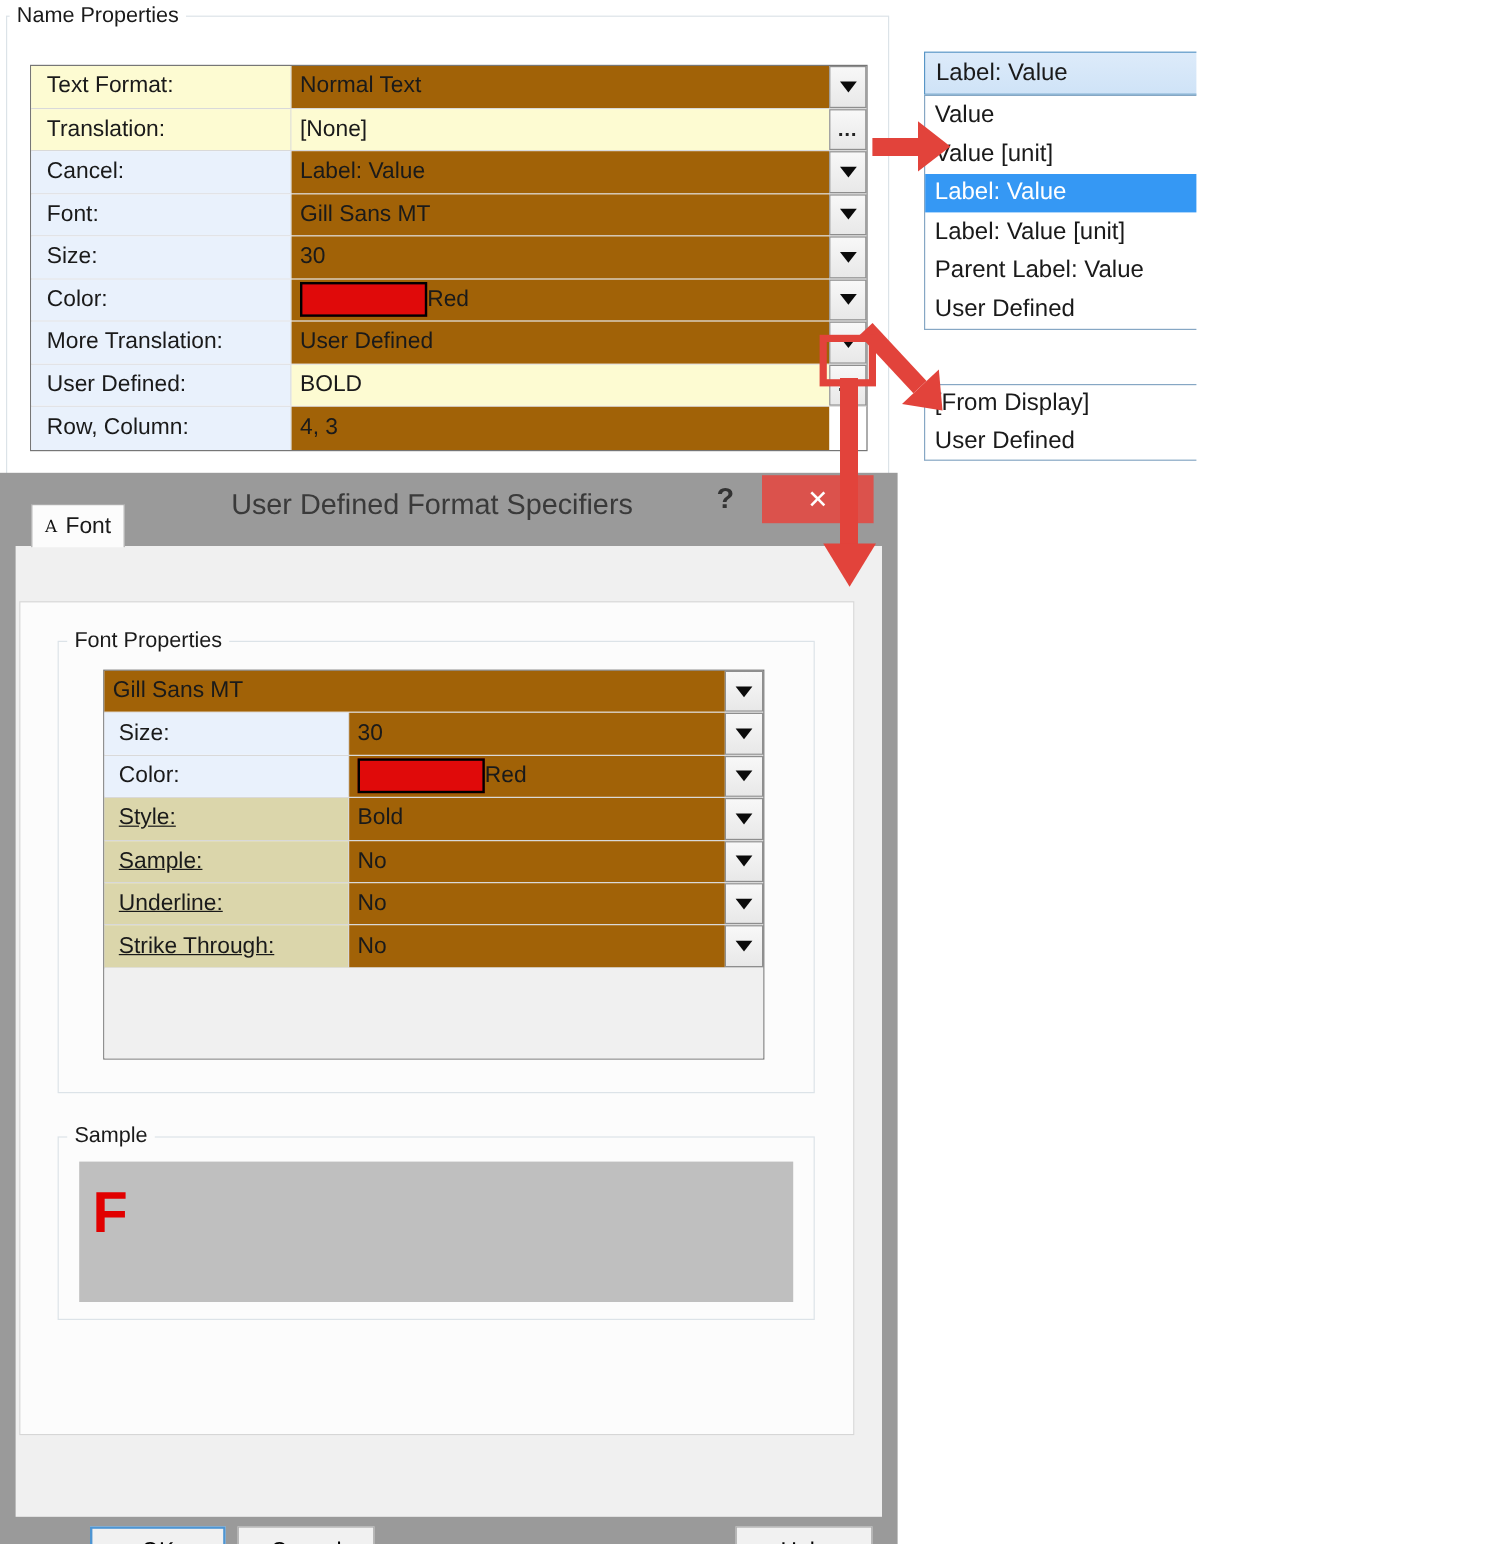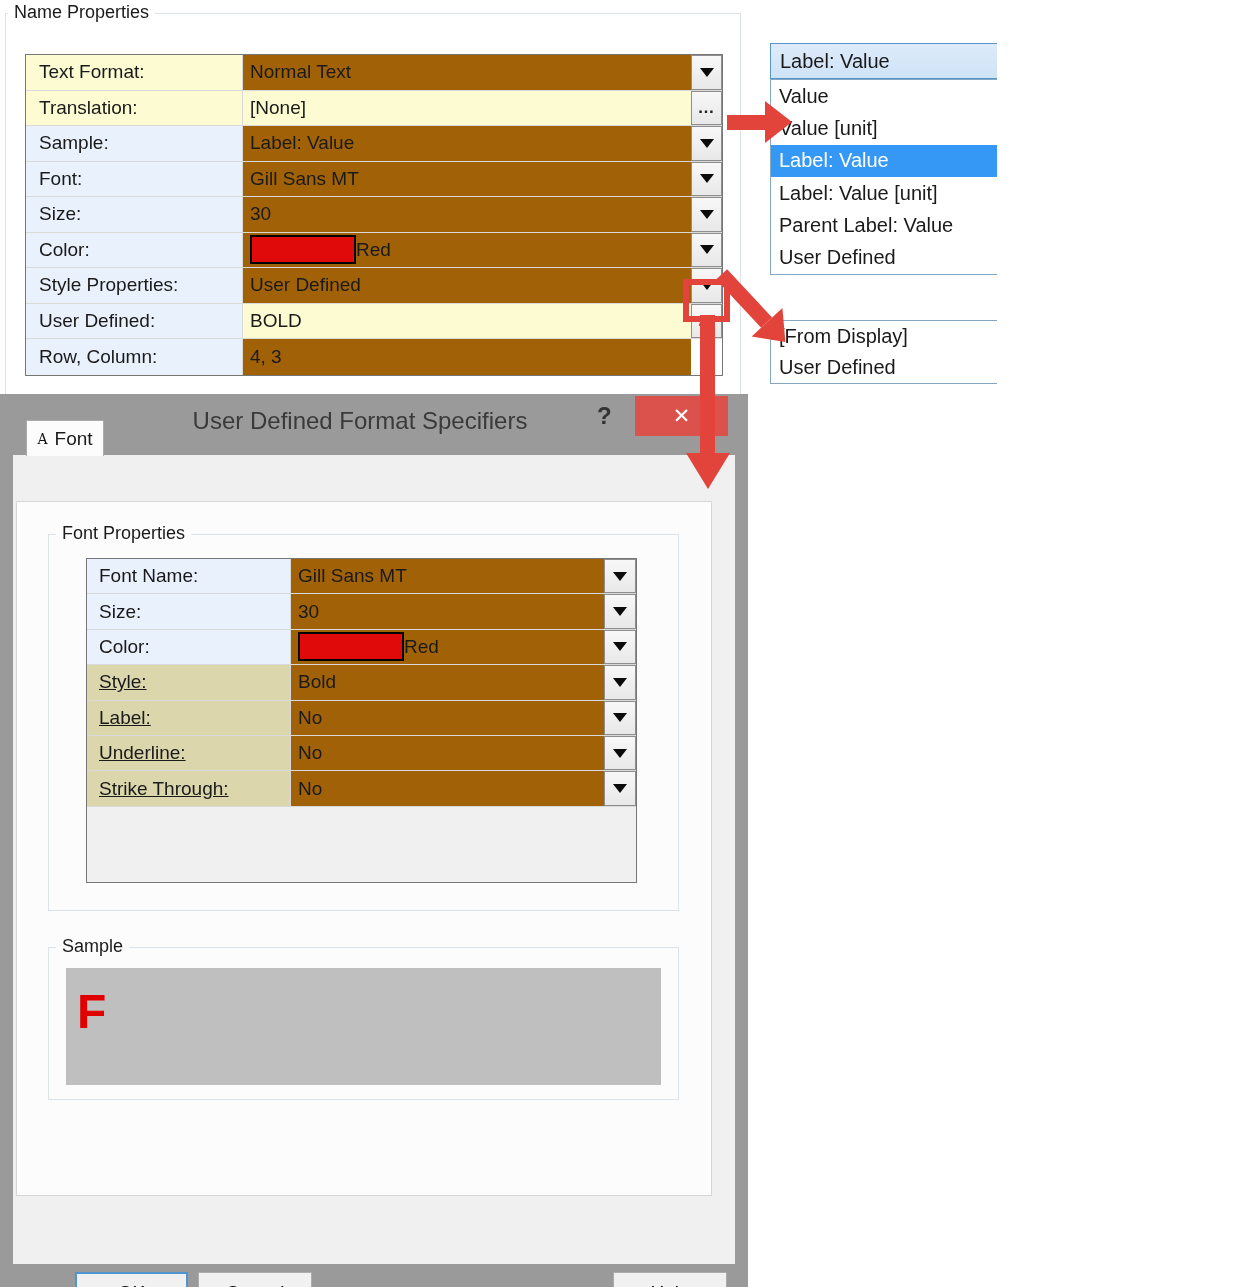--- a/index.html
+++ b/index.html
@@ -121,21 +121,21 @@
       <div class="grow">
         <div class="glbl y">Translation:</div>
         <div class="gval y">[None]</div>
         <div class="gbtnc">
             <button class="gridbtn">
               <span class="dots">…</span>
             </button>
           </div>
       </div>
       <div class="grow">
-        <div class="glbl b">Sample:</div>
+        <div class="glbl b">Cancel:</div>
         <div class="gval w">Label: Value</div>
         <div class="gbtnc">
             <button class="gridbtn">
               <span class="tri"></span>
             </button>
           </div>
       </div>
       <div class="grow">
         <div class="glbl b">Font:</div>
         <div class="gval w">Gill Sans MT</div>
@@ -160,21 +160,21 @@
           <span class="swatch"></span>
           <span>Red</span>
         </div>
         <div class="gbtnc">
             <button class="gridbtn">
               <span class="tri"></span>
             </button>
           </div>
       </div>
       <div class="grow">
-        <div class="glbl b">Style Properties:</div>
+        <div class="glbl b">More Translation:</div>
         <div class="gval w">User Defined</div>
         <div class="gbtnc">
             <button class="gridbtn">
               <span class="tri"></span>
             </button>
           </div>
       </div>
       <div class="grow">
         <div class="glbl b">User Defined:</div>
         <div class="gval y">BOLD</div>
@@ -222,21 +222,20 @@
         <span class="tabicon">A</span>
         <span>Font</span>
       </div>
       <div id="tabpane">
 
         <div id="fp-box" class="gbox"></div>
         <span id="fp-legend" class="abs glegend">Font Properties</span>
 
         <div id="dgrid" class="grid">
           <div class="grow">
-            <div class="glbl b">Font Name:</div>
             <div class="gval w">Gill Sans MT</div>
             <div class="gbtnc">
                 <button class="gridbtn">
                   <span class="tri"></span>
                 </button>
               </div>
           </div>
           <div class="grow">
             <div class="glbl b">Size:</div>
             <div class="gval w">30</div>
@@ -261,21 +260,21 @@
           <div class="grow">
             <div class="glbl k">Style:</div>
             <div class="gval w">Bold</div>
             <div class="gbtnc">
                 <button class="gridbtn">
                   <span class="tri"></span>
                 </button>
               </div>
           </div>
           <div class="grow">
-            <div class="glbl k">Label:</div>
+            <div class="glbl k">Sample:</div>
             <div class="gval w">No</div>
             <div class="gbtnc">
                 <button class="gridbtn">
                   <span class="tri"></span>
                 </button>
               </div>
           </div>
           <div class="grow">
             <div class="glbl k">Underline:</div>
             <div class="gval w">No</div>

